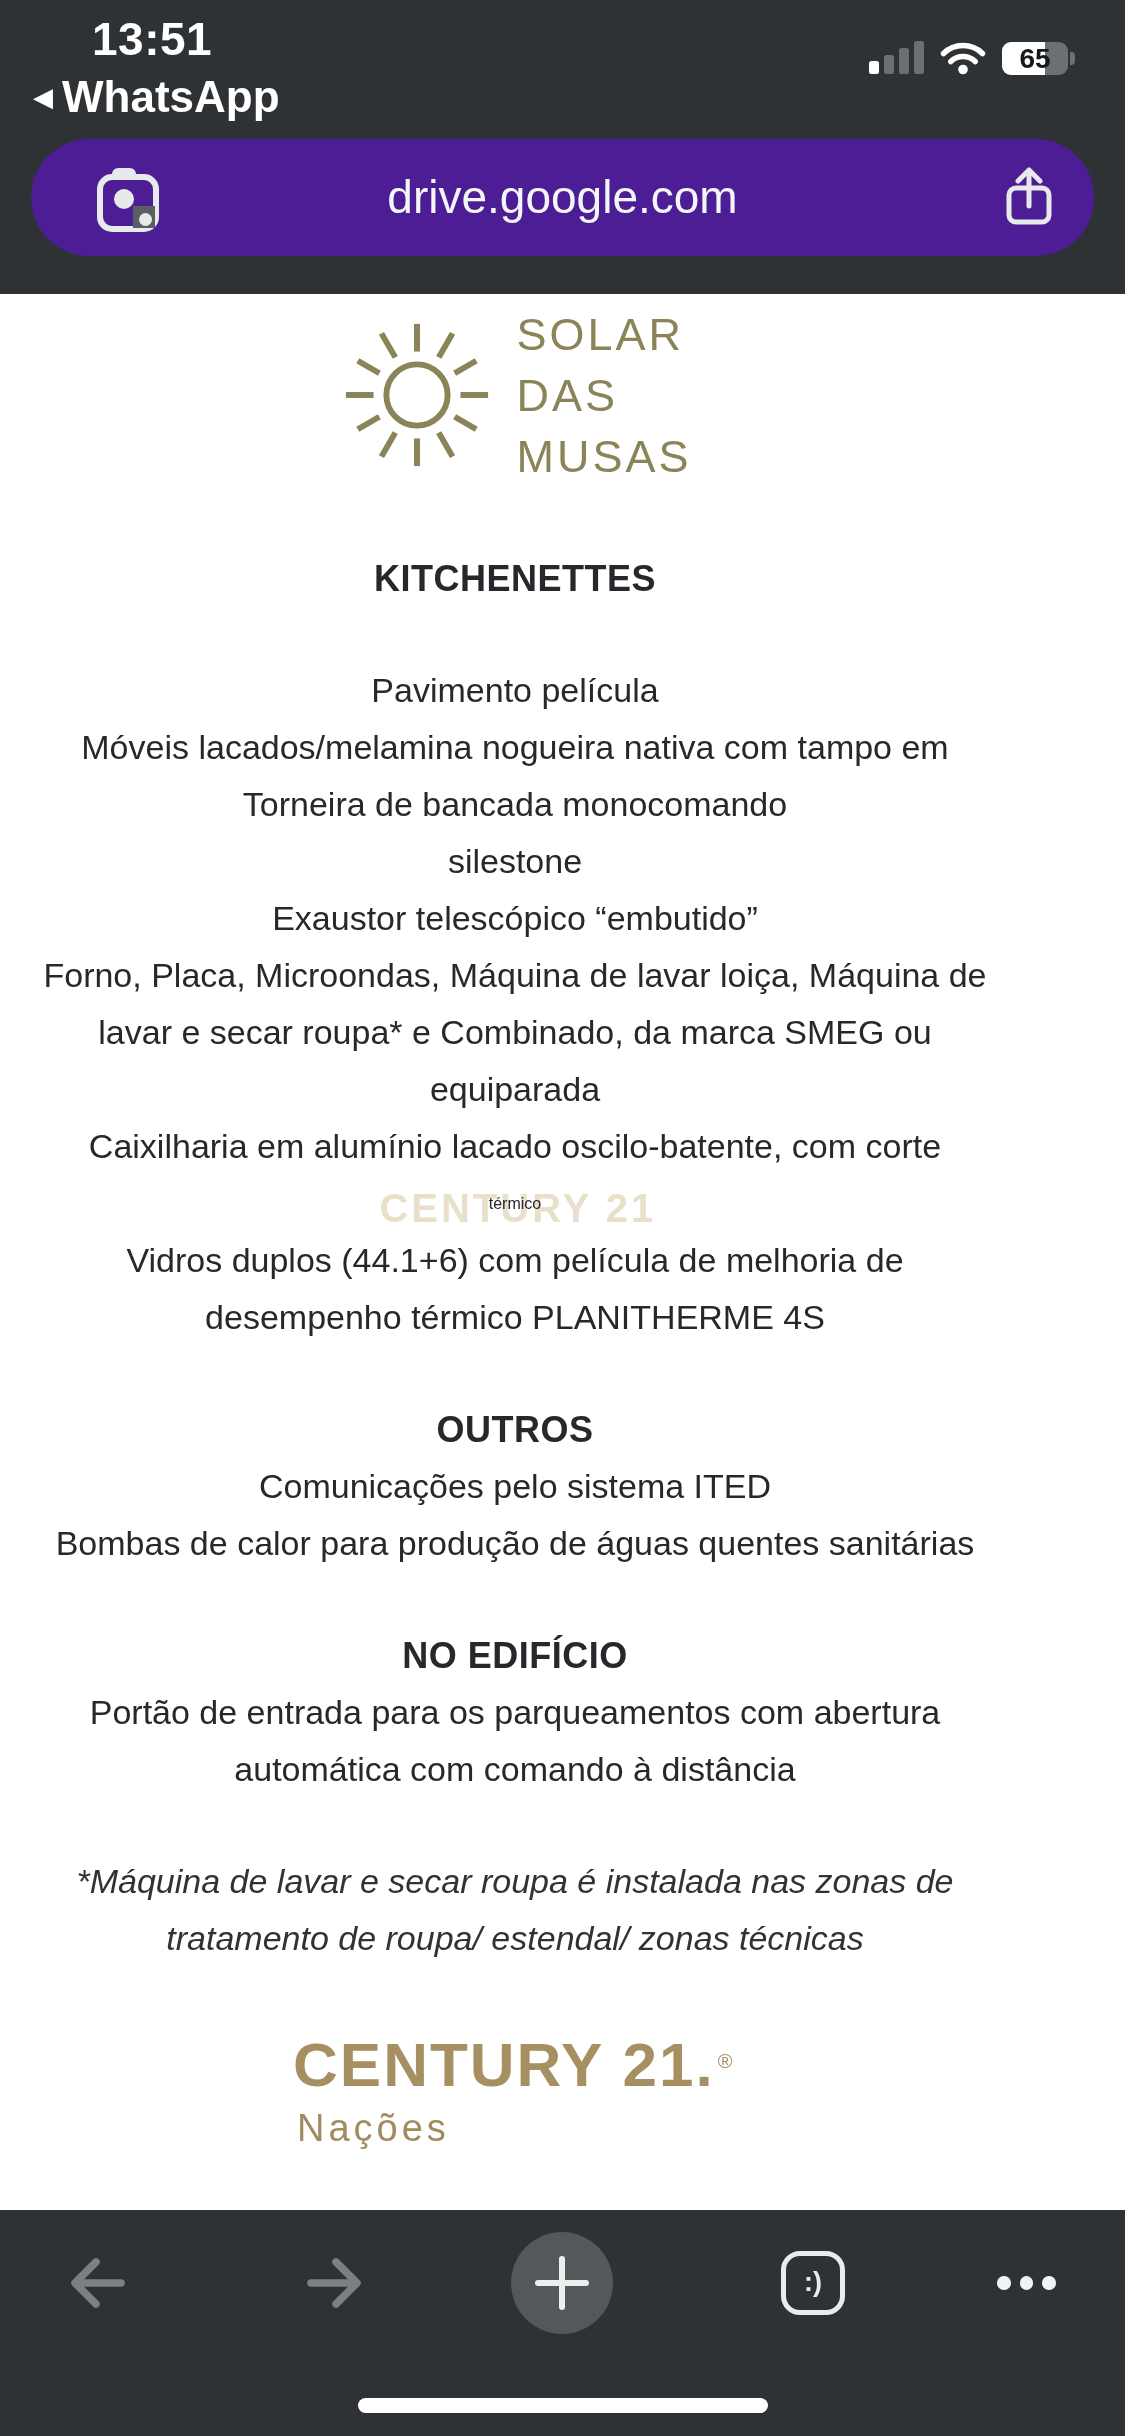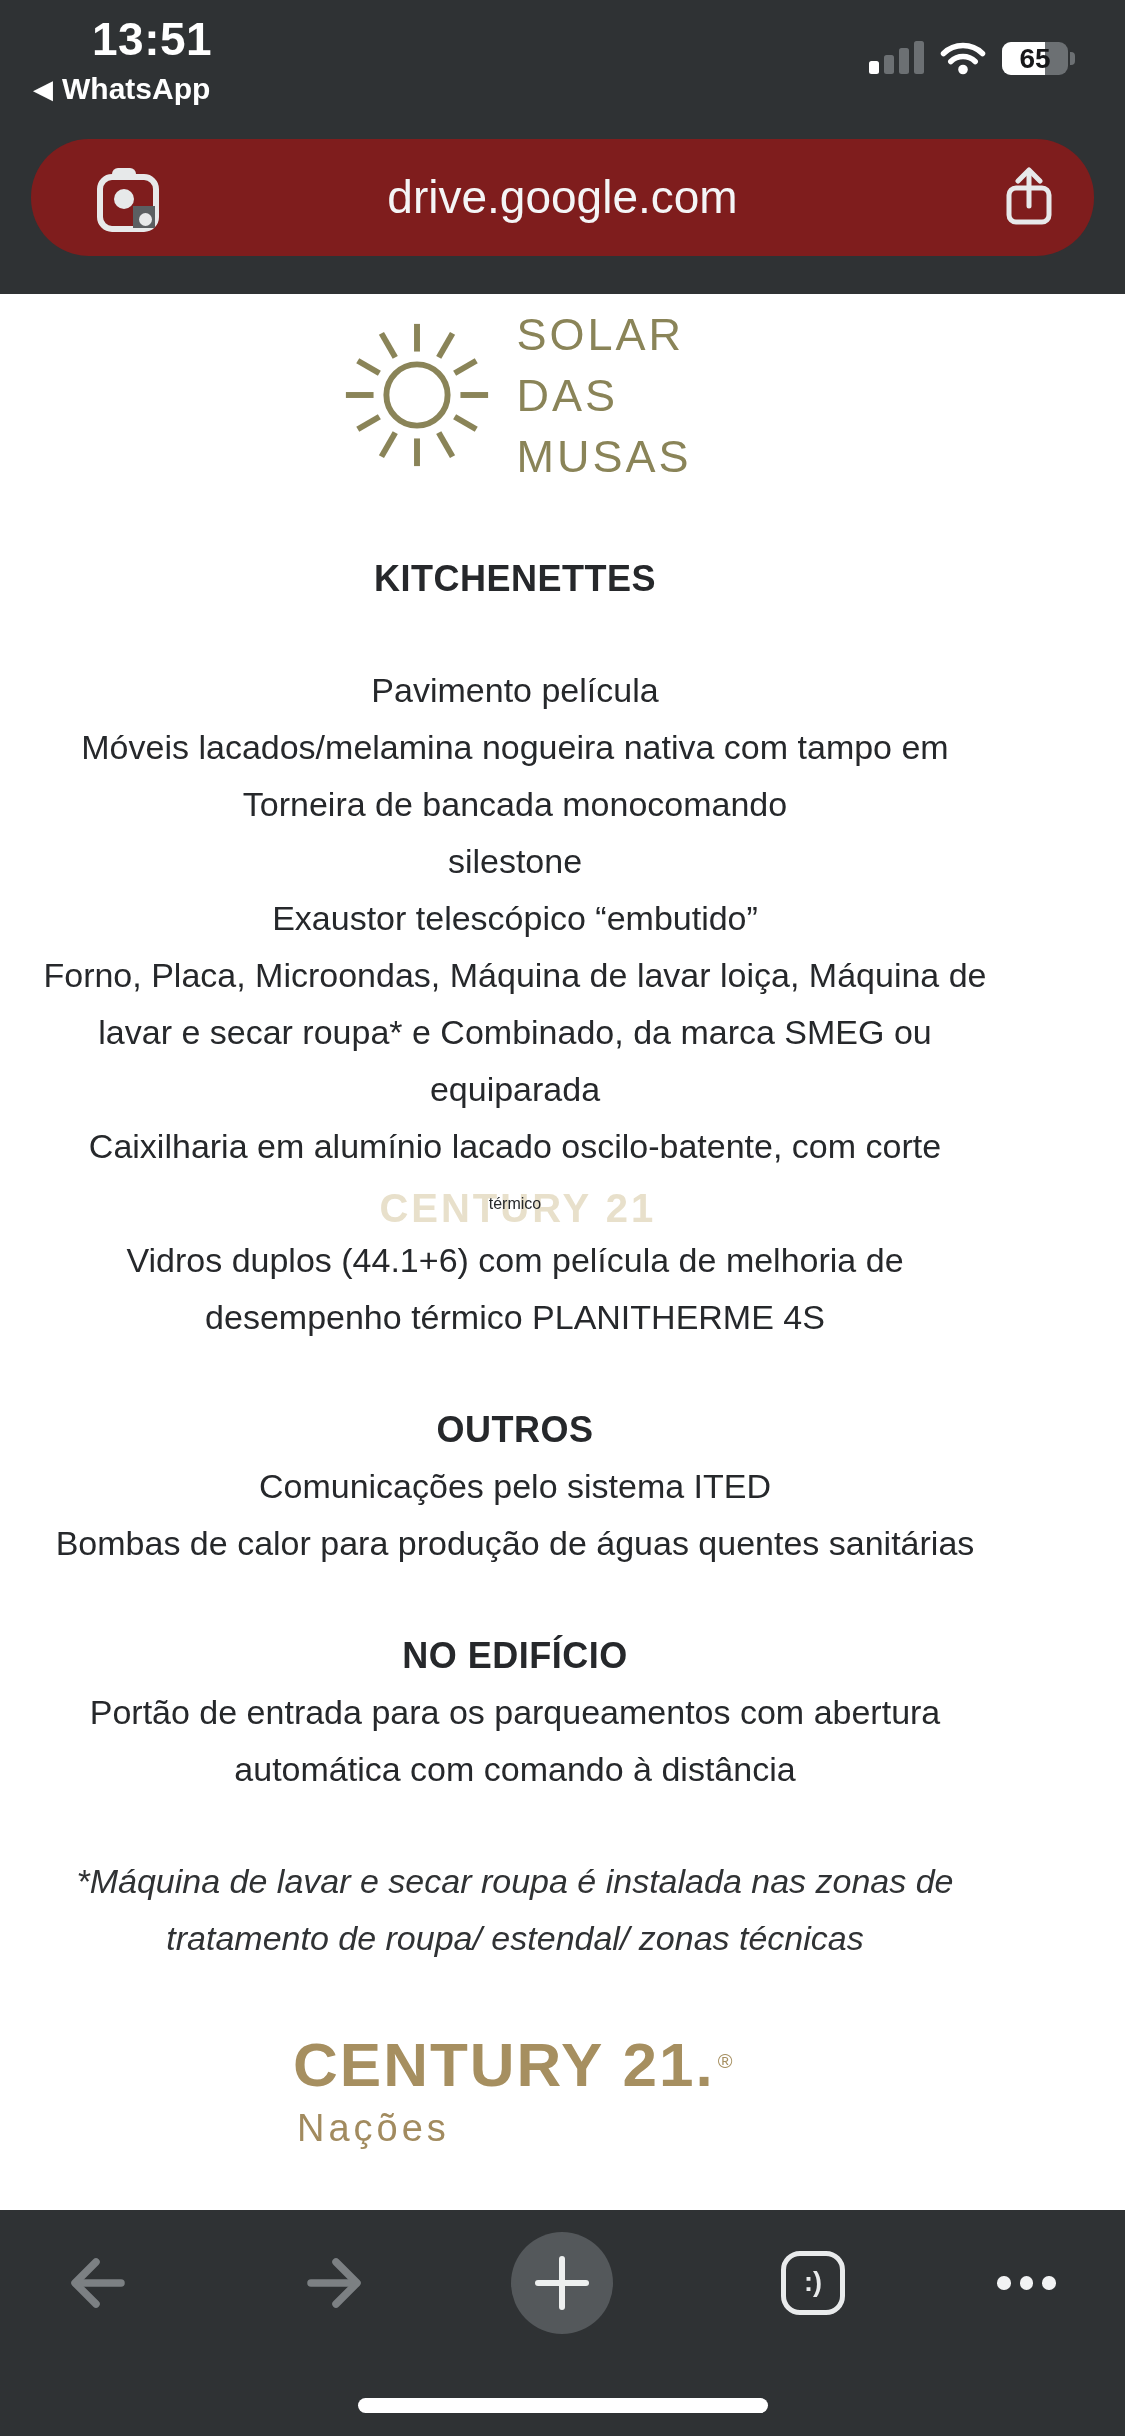--- a/index.html
+++ b/index.html
@@ -4,34 +4,34 @@
 <style>
   html,body{margin:0;padding:0;}
   body{font-family:"Liberation Sans",sans-serif;background:#000;}
   #screen{position:relative;width:1125px;height:2436px;background:#FFFFFF;overflow:hidden;}
 
   
   .chrome-top{position:absolute;top:0;left:0;right:0;height:294px;background:#2F3234;}
   .time{position:absolute;left:92px;top:12px;font-size:46px;font-weight:700;color:#FFFFFF;letter-spacing:0.5px;}
   .back-app{position:absolute;left:33px;top:72px;display:flex;align-items:center;gap:9px;color:#FFFFFF;}
   .back-app .tri{font-size:26px;line-height:34px;}
-  .back-app .app{font-size:30px;font-weight:700;}
+  .back-app .app{font-size:44px;font-weight:700;}
   .statusbar-right{position:absolute;right:57px;top:40px;display:flex;align-items:flex-start;gap:16px;}
   .signal{display:flex;align-items:flex-end;gap:5px;height:34px;padding-top:0;}
   .signal i{display:block;width:10px;border-radius:2.5px;background:#6C7073;}
   .signal i.on{background:#FFFFFF;}
   .s1{height:13px}.s2{height:19px}.s3{height:26px}.s4{height:33px}
   .wifi{margin-top:1px;}
   .battery{position:relative;width:66px;height:33px;margin-top:2px;}
   .battery .shell{position:absolute;inset:0;background:#6C7073;border-radius:9px;overflow:hidden;}
   .battery .fill{position:absolute;top:0;left:0;bottom:0;width:65%;background:#FFFFFF;}
   .battery .num{position:absolute;inset:0;text-align:center;line-height:33px;font-size:28px;font-weight:700;color:#17181A;z-index:2;}
   .battery .cap{position:absolute;right:-7px;top:10px;width:5px;height:13px;background:#6C7073;border-radius:0 4px 4px 0;}
 
-  .url-pill{position:absolute;left:31px;right:31px;top:139px;height:117px;background:#7f1d1d;border-radius:58px;}
+  .url-pill{position:absolute;left:31px;right:31px;top:139px;height:117px;background:#4c1d95;border-radius:58px;}
   .url-text{position:absolute;left:0;right:0;top:0;bottom:0;text-align:center;line-height:117px;font-size:46px;color:#F4F5F6;}
   .lens{position:absolute;left:64px;top:29px;width:58px;height:58px;}
   .lens .frame{position:absolute;left:2px;top:6px;width:50px;height:46px;border:6px solid #E7E9EA;border-radius:15px;}
   .lens .hump{position:absolute;left:17px;top:0;width:24px;height:12px;background:#E7E9EA;border-radius:6px 6px 0 0;}
   .lens .gap{position:absolute;right:-2px;bottom:-2px;width:22px;height:22px;background:#5B5F62;}
   .lens .core{position:absolute;left:19px;top:21px;width:20px;height:20px;background:#E7E9EA;border-radius:50%;}
   .lens .dot{position:absolute;right:1px;bottom:0;width:13px;height:13px;background:#E7E9EA;border-radius:50%;}
   .share{position:absolute;right:40px;top:27px;}
 
   

